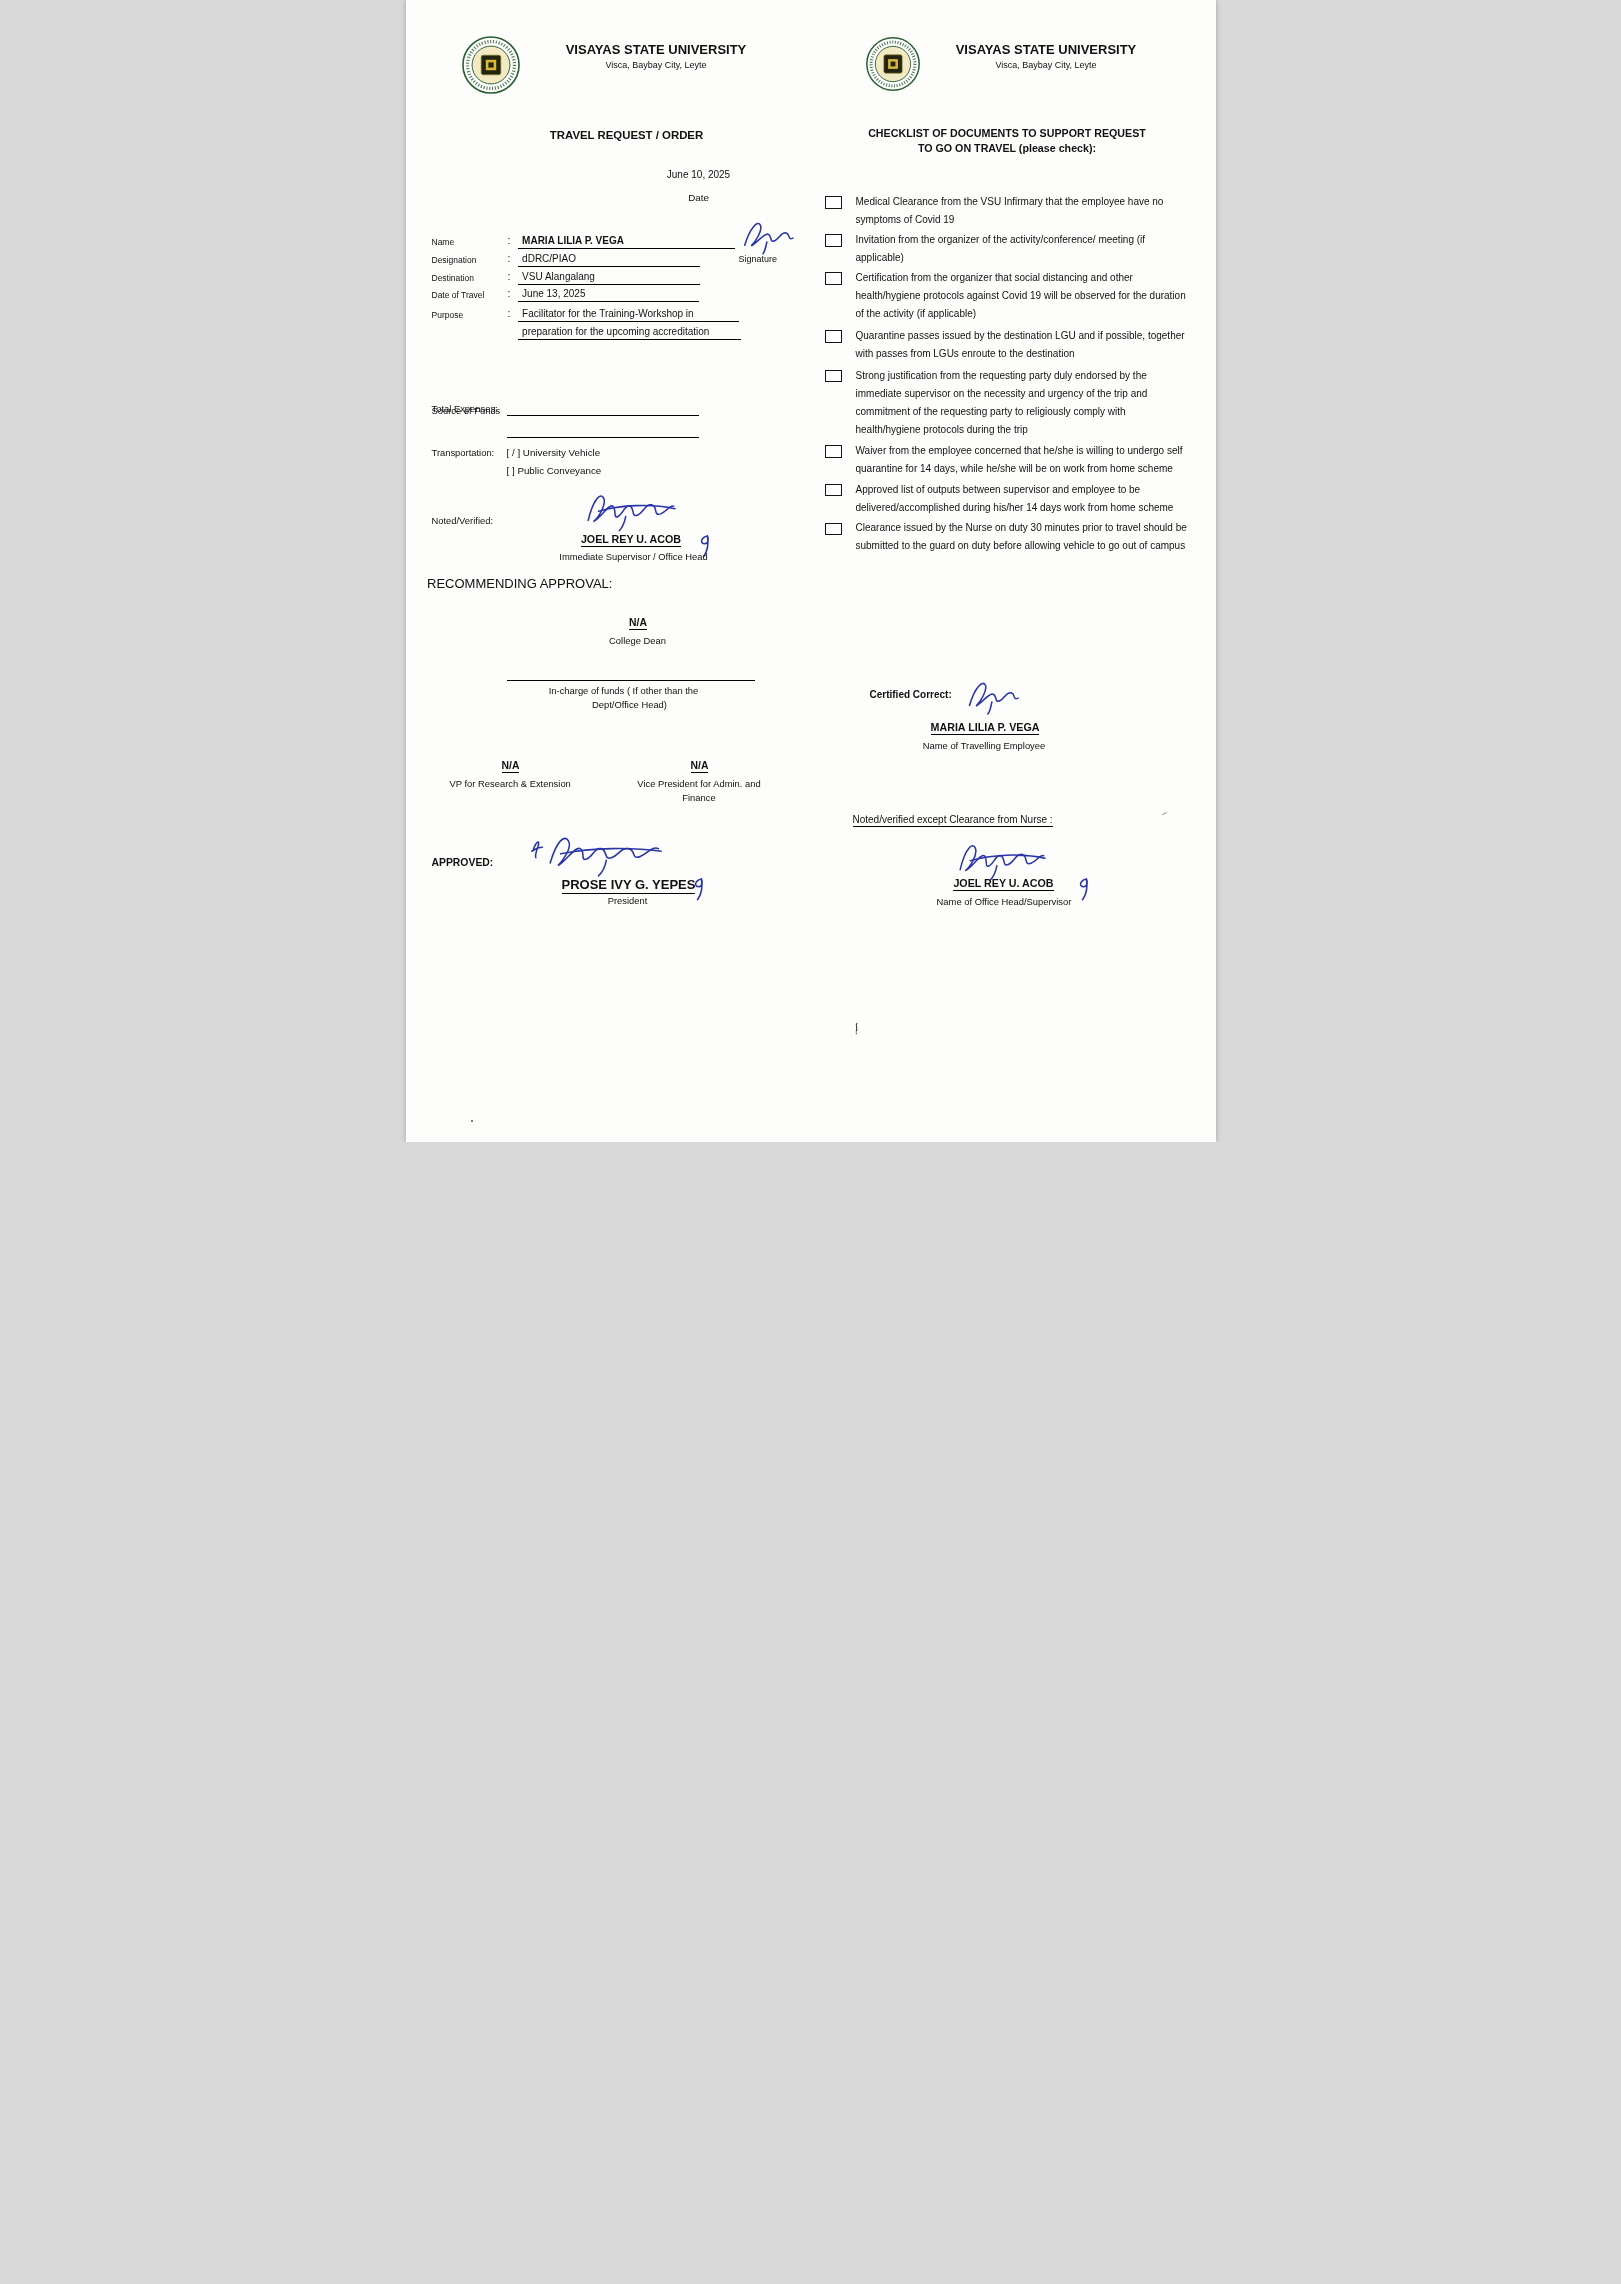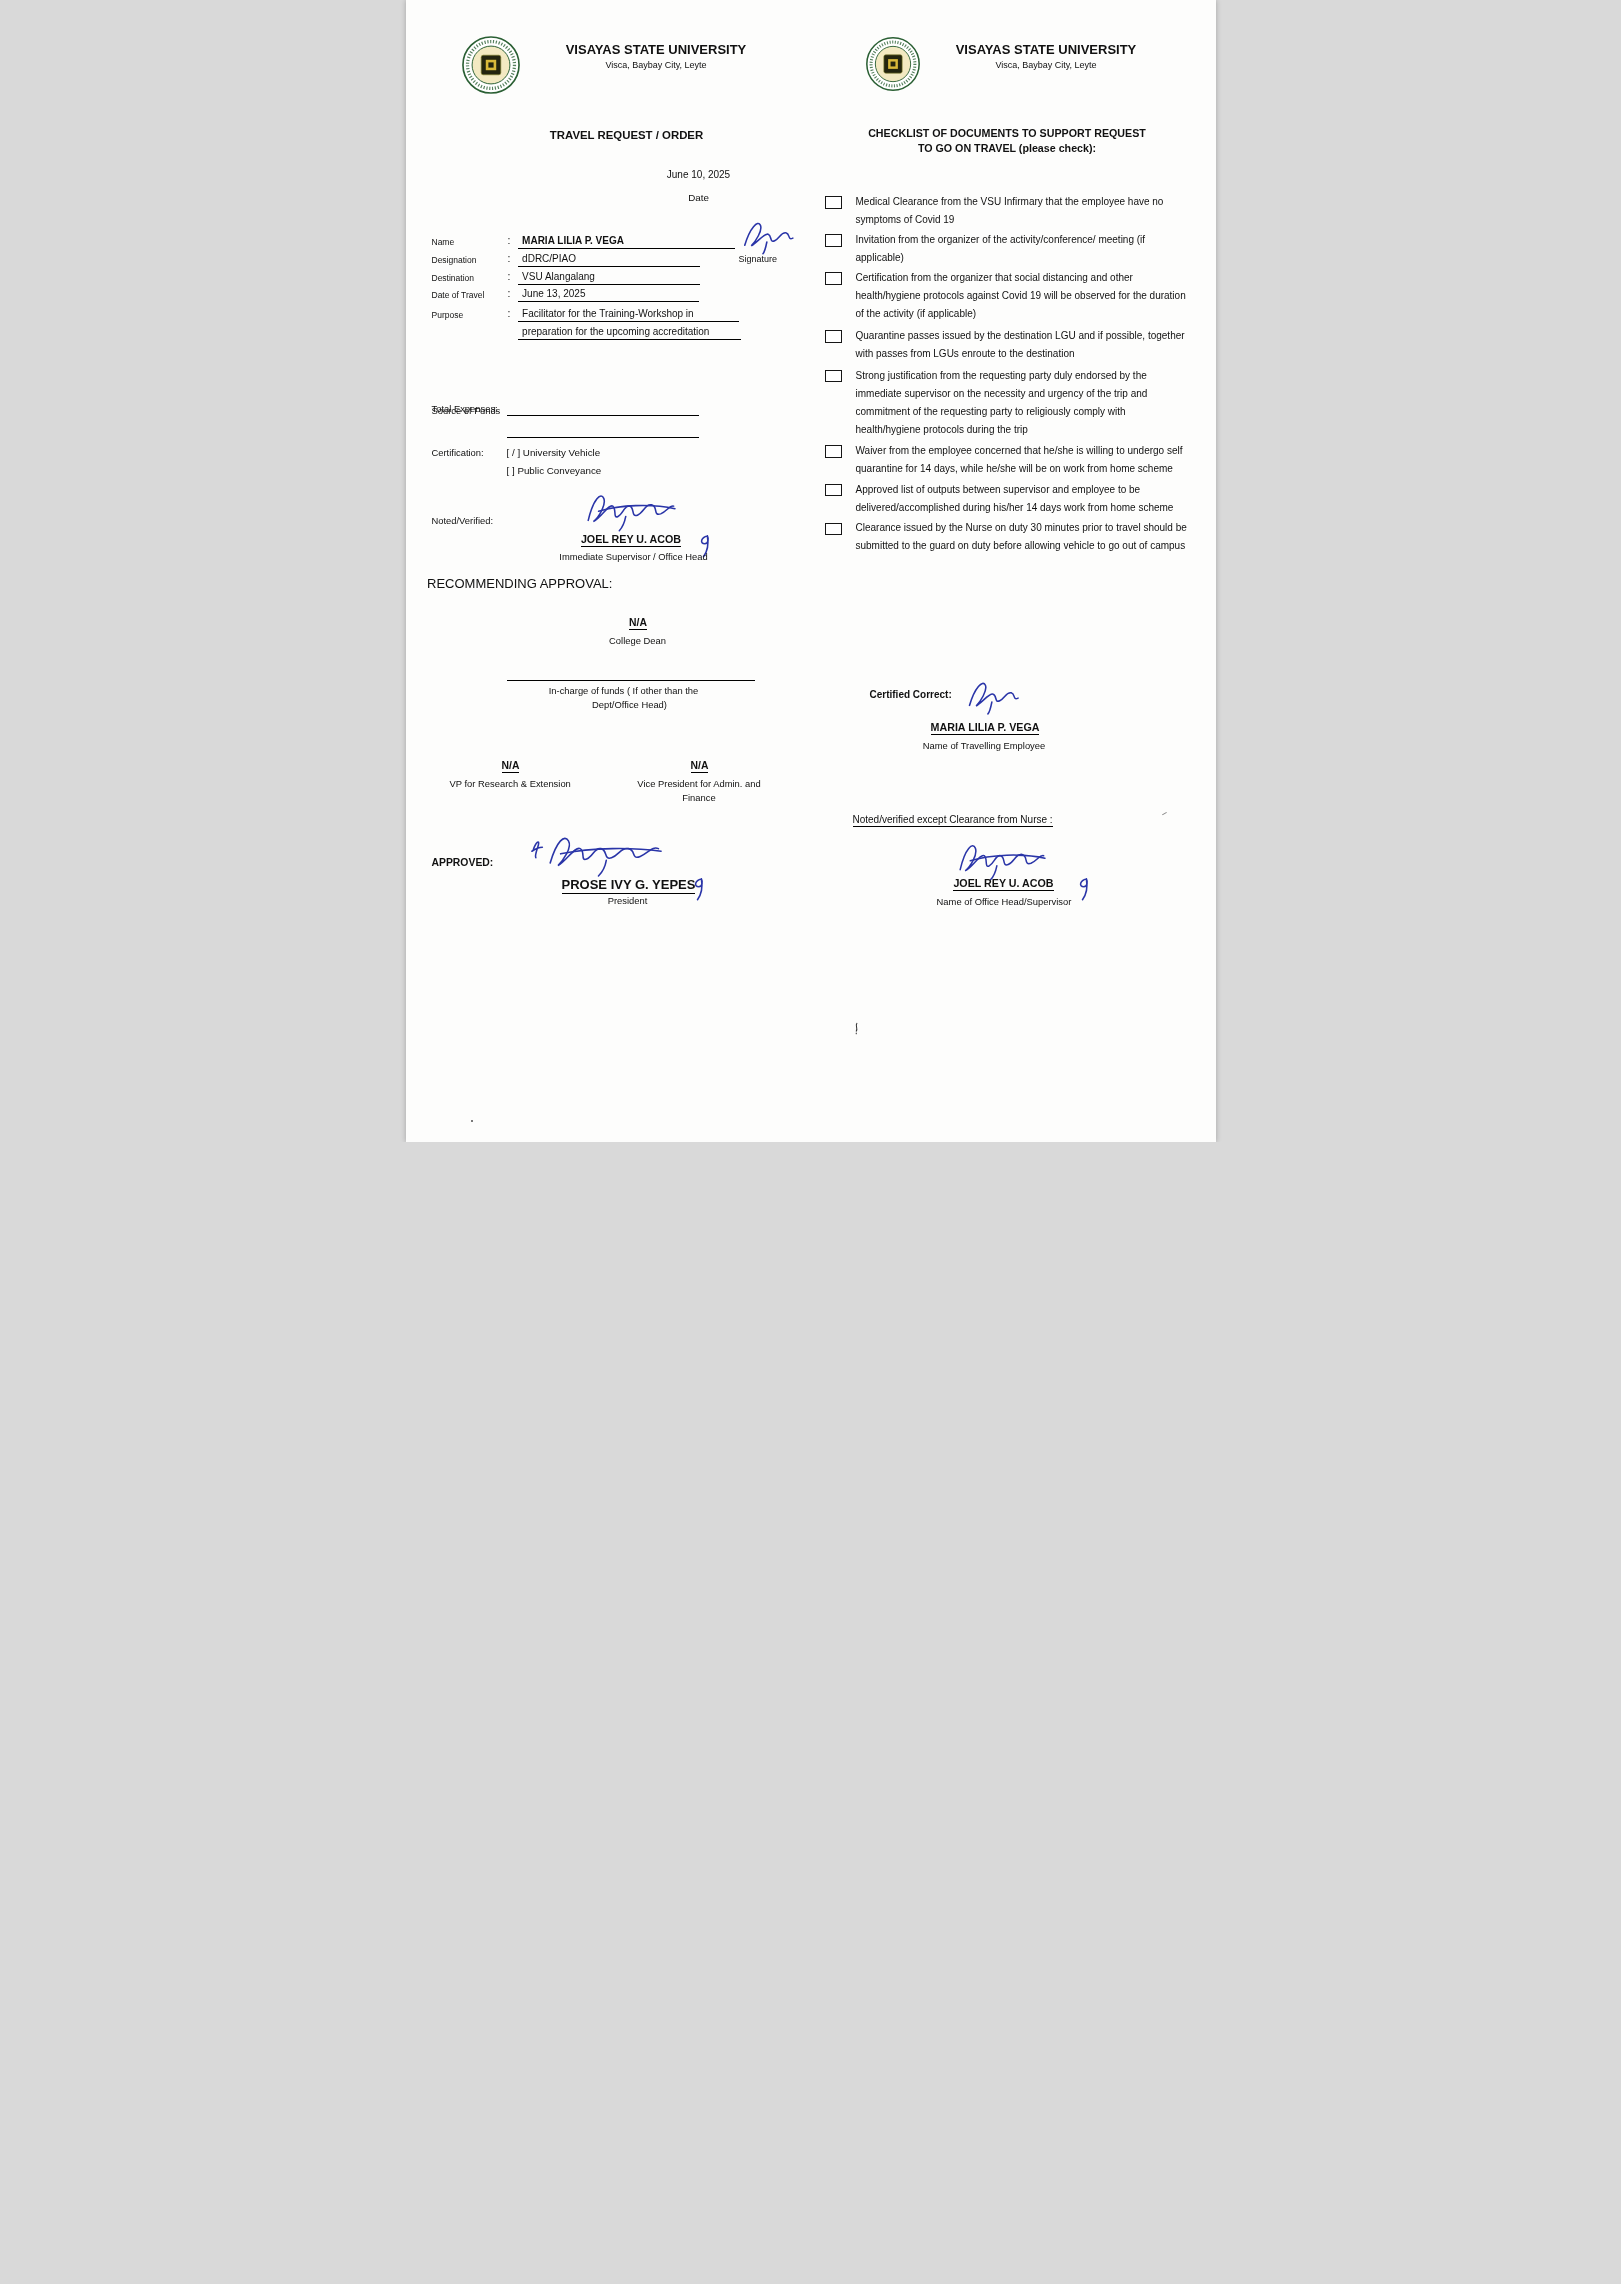--- a/index.html
+++ b/index.html
@@ -114,21 +114,21 @@
   <svg class="abs sig" style="left:332px;top:216px" width="59" height="39" viewBox="0 0 90 60">
     <path d="M10 45 C18 18 30 6 34 14 C38 22 26 40 20 46 C30 40 40 26 46 28 C52 30 48 42 56 38 C64 34 66 24 74 26 C80 28 76 38 84 34"></path>
     <path d="M44 40 C42 50 40 56 38 58"></path>
   </svg>
   <div class="abs" style="left:333px;top:254px;font-size:9px">Signature</div>
 
   <div class="abs small" style="left:26px;top:403px">Total Expenses:</div>
   <div class="blank" style="left:101px;top:403px;width:192px"></div>
   <div class="abs small" style="left:26px;top:405px">Source of Funds</div>
   <div class="blank" style="left:101px;top:425px;width:192px"></div>
-  <div class="abs small" style="left:26px;top:447px">Certification:</div>
+  <div class="abs small" style="left:26px;top:447px">Transportation:</div>
   <div class="abs" style="left:101px;top:447px;font-size:9.8px">[ / ] University Vehicle</div>
   <div class="abs" style="left:101px;top:465px;font-size:9.8px">[ ] Public Conveyance</div>
 
   <div class="abs small" style="left:26px;top:515px">Noted/Verified:</div>
   <svg class="abs sig" style="left:174px;top:488px" width="98" height="44" viewBox="0 0 150 68">
     <path d="M12 50 C20 16 32 6 36 16 C40 26 28 46 20 52 C32 46 44 24 50 28 C56 32 50 48 58 44 C66 40 68 26 76 28 C84 30 78 46 88 42 C98 38 100 24 110 26 C120 28 112 44 124 40 C134 36 138 26 144 28"></path>
     <path d="M28 36 C60 26 110 24 146 32"></path>
     <path d="M70 44 C68 54 64 62 60 66"></path>
   </svg>
   <div class="abs ctr" style="left:146px;top:533px;width:159px">

